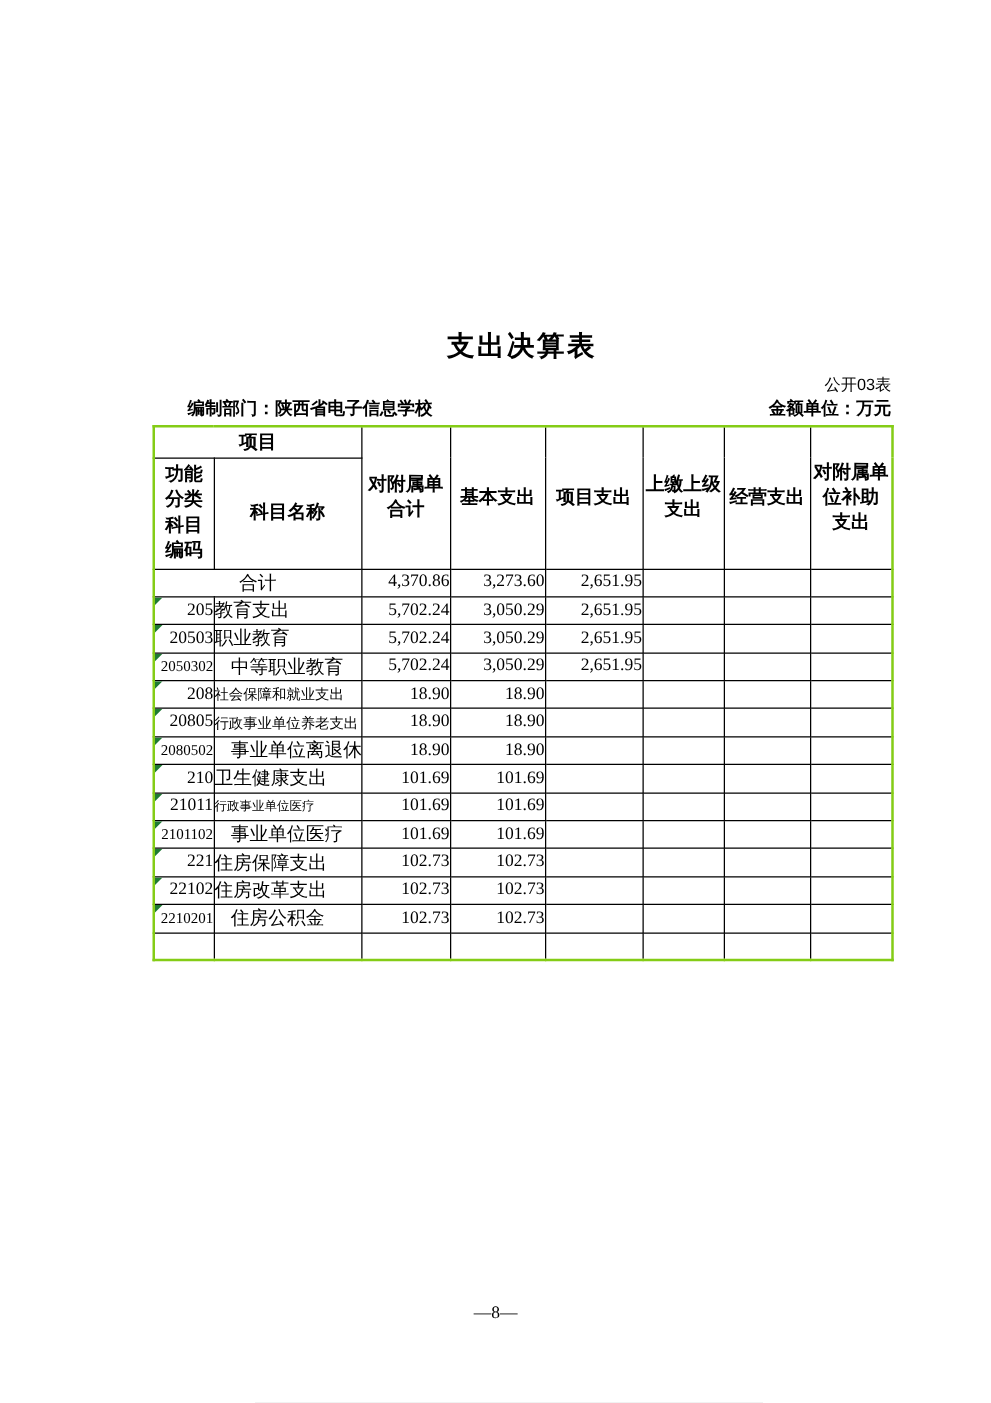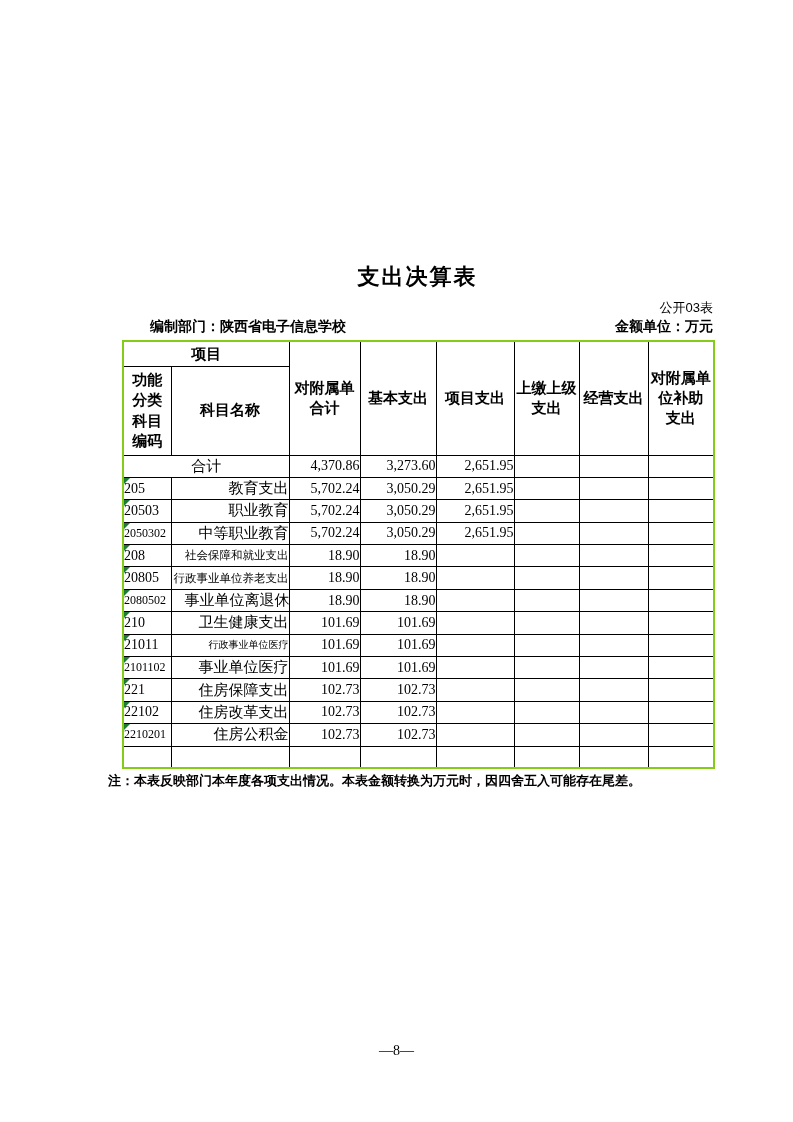--- a/index.html
+++ b/index.html
@@ -68,28 +68,28 @@
     font-size: 15px;
     font-weight: bold;
     text-align: center;
     white-space: pre-line;
     line-height: 1.35;
   }
   td.code-cell {
     position: relative;
     font-family: "Liberation Serif", serif;
     font-size: 14px;
-    text-align: left;
+    text-align: right;
     padding-left: 2px;
     white-space: nowrap;
   }
   td.code-cell.small { font-size: 12px; }
   td.name-cell {
     font-size: 15px;
-    text-align: right;
+    text-align: left;
     padding-left: 3px;
     white-space: nowrap;
   }
   td.name-cell.md { font-size: 10px; }
   td.name-cell.sm { font-size: 11.5px; }
   td.name-cell.indent { padding-left: 13px; }
   td.total-cell {
     font-size: 15px;
     text-align: center;
   }
@@ -309,17 +309,16 @@
           <td class="num-cell"></td>
           <td class="num-cell"></td>
           <td class="num-cell"></td>
           <td class="num-cell"></td>
           <td class="num-cell"></td>
           <td class="num-cell"></td>
         </tr>
       </tbody>
   </table>
 
-  <div class="note">注：本表反映部门本年度各项支出情况。本表金额转换为万元时，因四舍五入可能存在尾差。</div>
 
   <div class="page-number">—8—</div>
 
 </div>
 
 </body></html>

